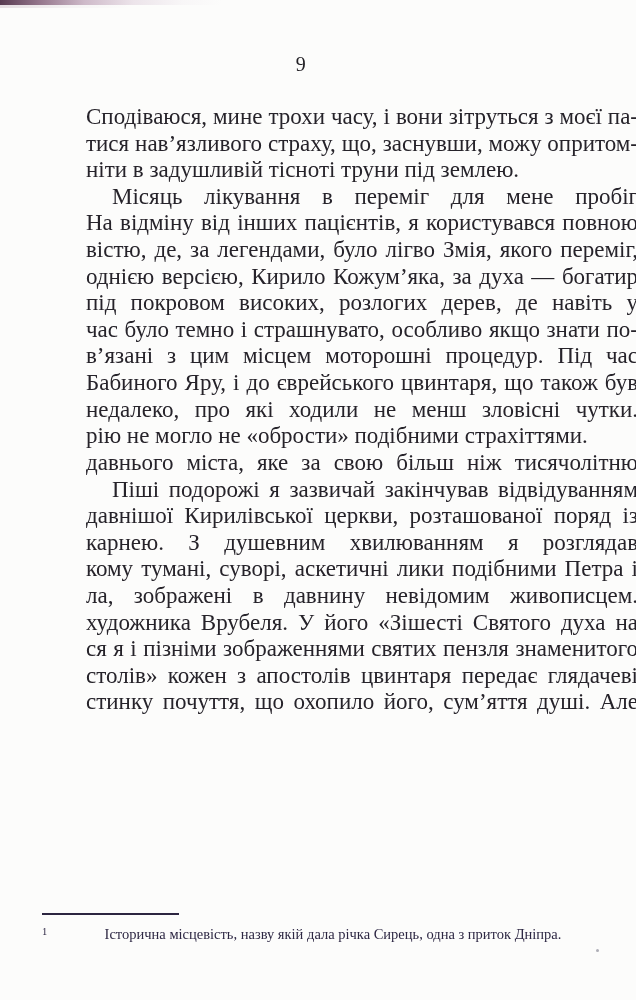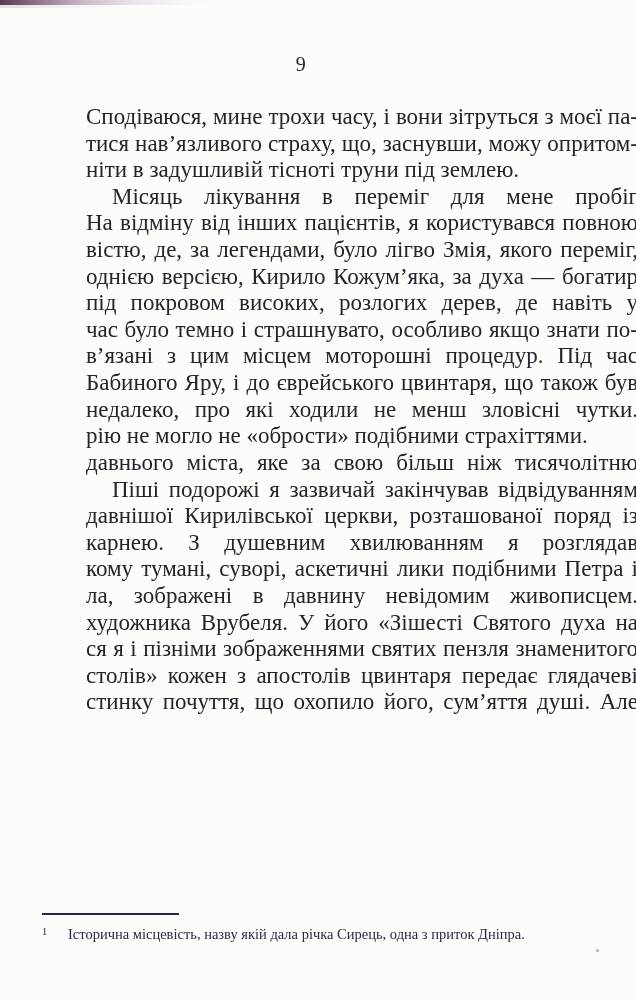--- a/index.html
+++ b/index.html
@@ -93,20 +93,21 @@
   }
   .footnote-marker {
     flex: 0 0 26px;
     font-size: 10.5px;
     padding-top: 1px;
   }
   .footnote-text {
     flex: 1 1 auto;
     font-size: 14.5px;
     line-height: 19px;
+    text-align: center;
   }
   .speck {
     position: absolute;
     left: 596px;
     top: 949px;
     width: 3px;
     height: 3px;
     border-radius: 50%;
     background: rgba(110,110,125,0.55);
   }

